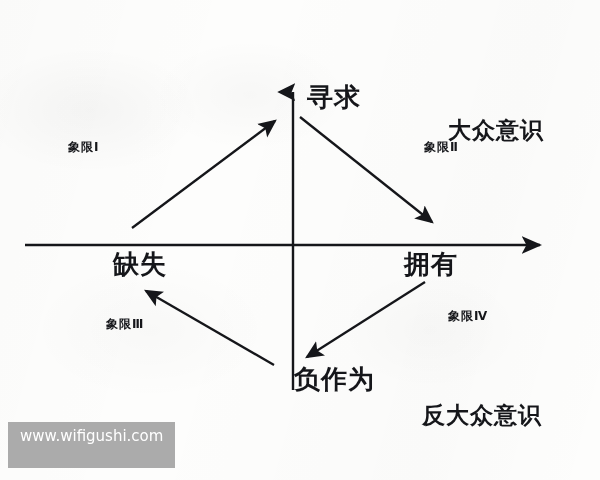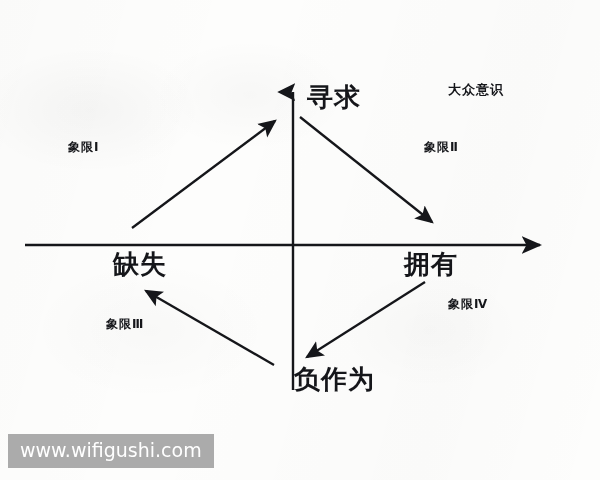--- a/index.html
+++ b/index.html
@@ -37,41 +37,41 @@
     position: absolute;
     font-family: "DejaVu Sans", "Liberation Sans", sans-serif;
     font-weight: 700;
     color: #15161a;
     white-space: nowrap;
     letter-spacing: 1px;
     line-height: 1;
   }
   .lbl-axis { font-size: 26px; }
   .lbl-quad { font-size: 12px; }
-  .lbl-side { font-size: 13px; }
+  .lbl-side { font-size: 23px; margin-top: 36px; }
 
   .watermark {
     position: absolute;
     background: #ababab;
     color: #ffffff;
     font-family: "DejaVu Sans", "Liberation Sans", sans-serif;
     white-space: nowrap;
     line-height: 1;
   }
   #watermark-tg {
     right: 6px;
     top: 10px;
     font-size: 15px;
     padding: 6px 10px 7px 10px;
   }
   #watermark-site {
     left: 8px;
     bottom: 12px;
-    font-size: 19px;
-    padding: 7px 12px 8px 12px;
+    font-size: 15px;
+    padding: 7px 12px 24px 12px;
     text-align: right;
   }
 </style>
 </head>
 <body>
 
 <div id="stage">
 
   <div id="paper-texture"></div>
 
@@ -120,21 +120,22 @@
   <div class="cjk-label lbl-axis" style="left:404px; top:251px;">拥有</div>
 
   <div class="cjk-label lbl-axis" style="left:294px; top:366px;">负作为</div>
 
   <div class="cjk-label lbl-quad" style="left:68px; top:141px;">象限Ⅰ</div>
 
   <div class="cjk-label lbl-quad" style="left:424px; top:141px;">象限Ⅱ</div>
 
   <div class="cjk-label lbl-quad" style="left:70px; top:318px;margin-left:36px;">象限Ⅲ</div>
 
-  <div class="cjk-label lbl-quad" style="left:448px; top:298px;text-align:right;">象限Ⅳ</div>
+  <div class="cjk-label lbl-quad" style="left:448px; top:310px;text-align:right;">象限Ⅳ</div>
 
   <div class="cjk-label lbl-side" style="left:448px; top:83px;">大众意识</div>
 
+  <div class="cjk-label lbl-side" style="left:422px; top:368px;">反大众意识</div>
 
 
   <div class="watermark" id="watermark-site">www.wifigushi.com</div>
 
 </div>
 
 </body></html>

